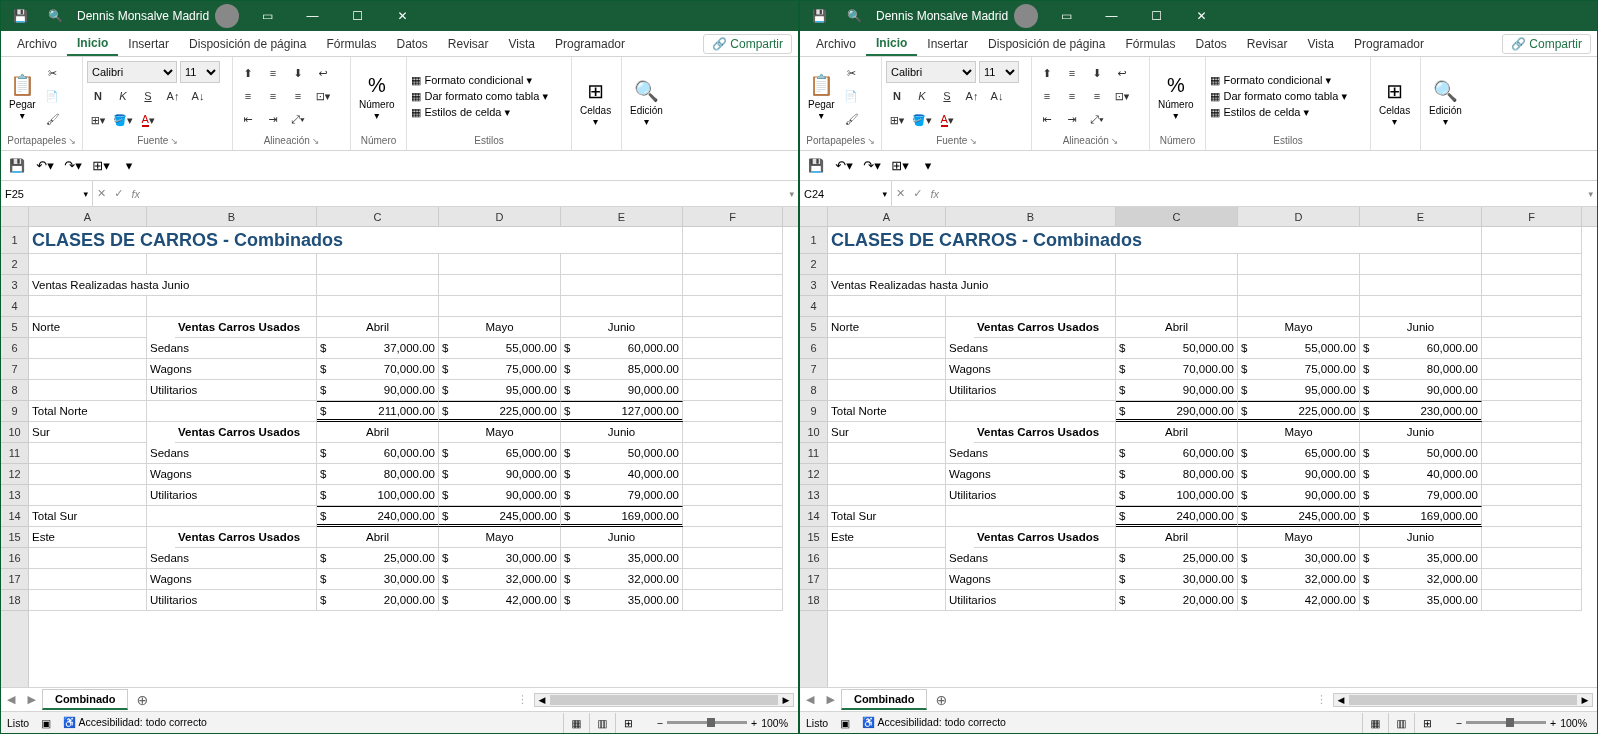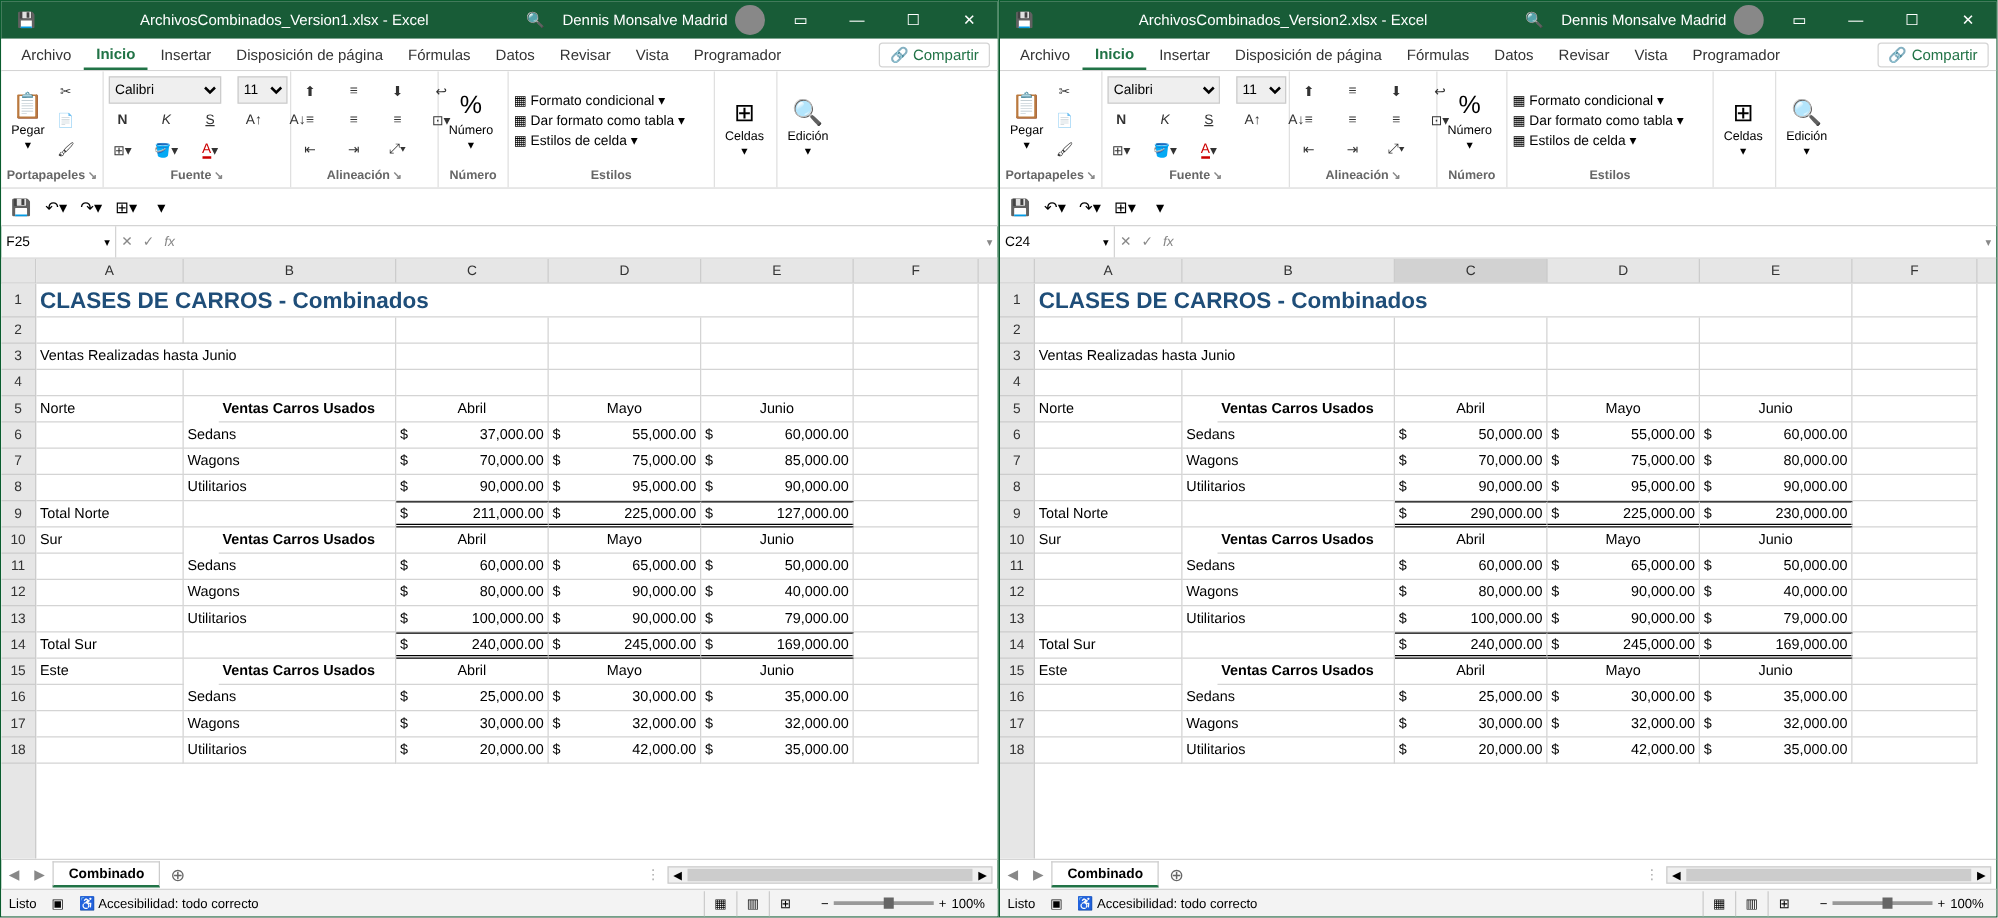--- a/index.html
+++ b/index.html
@@ -12,26 +12,26 @@
 .titlebar .user { padding: 0 6px; display: flex; align-items: center; gap: 6px; }
 .titlebar .avatar { width: 24px; height: 24px; border-radius: 50%; background: #888; }
 .titlebar .win-controls { display: flex; }
 .titlebar .win-btn { width: 45px; height: 30px; display: flex; align-items: center; justify-content: center; font-size: 12px; }
 .menubar { background: #fff; height: 26px; display: flex; align-items: center; border-bottom: 1px solid #d4d4d4; padding: 0 6px; font-size: 12px; }
 .menubar .menu-item { padding: 4px 10px; color: #333; }
 .menubar .menu-item.active { border-bottom: 2px solid #217346; color: #217346; font-weight: 600; }
 .menubar .share { margin-left: auto; color: #217346; padding: 2px 8px; border: 1px solid #d4d4d4; border-radius: 3px; }
 .ribbon { background: #fff; height: 94px; display: flex; border-bottom: 1px solid #d4d4d4; font-size: 11px; overflow: hidden; }
 .ribbon-group { border-right: 1px solid #e0e0e0; padding: 2px 4px; display: flex; flex-direction: column; justify-content: space-between; }
-.ribbon-group-label { text-align: center; color: #666; font-size: 10px; padding: 2px 0; display: flex; justify-content: center; align-items: flex-start; gap: 2px; font-weight: bold; }
+.ribbon-group-label { text-align: center; color: #666; font-size: 10px; padding: 2px 0; display: flex; justify-content: center; align-items: flex-end; gap: 2px; }
 .ribbon-content { flex: 1; display: flex; align-items: center; gap: 2px; }
 .ribbon-big-btn { display: flex; flex-direction: column; align-items: center; padding: 2px 4px; font-size: 10px; text-align: center; }
 .ribbon-big-btn .icon { font-size: 20px; height: 28px; display: flex; align-items: center; }
 .ribbon-col { display: flex; flex-direction: column; gap: 1px; }
-.ribbon-row { display: flex; gap: 13px; align-items: flex-end; }
+.ribbon-row { display: flex; gap: 3px; align-items: flex-end; }
 .ribbon-btn { width: 22px; height: 22px; display: flex; align-items: center; justify-content: center; font-size: 11px; color: #333; }
 .font-select { height: 22px; font-size: 11px; border: 1px solid #ccc; }
 .launcher { font-size: 9px; color: #888; }
 .qat { background: #fff; height: 30px; display: flex; align-items: center; padding: 0 4px; gap: 4px; border-bottom: 1px solid #d4d4d4; }
 .qat-btn { width: 24px; height: 24px; display: flex; align-items: center; justify-content: center; font-size: 13px; }
 .namebox-row { height: 26px; display: flex; border-bottom: 1px solid #d4d4d4; }
 .namebox { width: 92px; border-right: 1px solid #d4d4d4; display: flex; align-items: center; padding: 0 4px; font-size: 11px; justify-content: space-between; }
 .fx-area { flex: 1; display: flex; align-items: center; padding: 0 4px; gap: 8px; font-size: 11px; color: #888; }
 .fx-area input { flex: 1; border: none; outline: none; font-size: 11px; }
 .sheet-area { flex: 1; display: flex; overflow: hidden; background: #fff; }
@@ -65,21 +65,20 @@
 .zoom-slider { width: 80px; height: 3px; background: #999; position: relative; }
 .zoom-thumb { position: absolute; left: 50%; top: -3px; width: 8px; height: 9px; background: #666; }
 .col-head.selected, .row-head.selected { background: #d2d2d2; }
 </style>
 </head>
 <body>
 
 <div class="window">
     <div class="titlebar">
     <div class="save-icon">💾</div>
-    <div class="title">ArchivosCombinados_Version1.xlsx - Excel</div>
     <div class="search-icon">🔍</div>
     <div class="user">
         <span>Dennis Monsalve Madrid</span>
         <div class="avatar"></div>
       </div>
     <div class="win-controls">
       <div class="win-btn">▭</div>
       <div class="win-btn">—</div>
       <div class="win-btn">☐</div>
       <div class="win-btn">✕</div>
@@ -497,21 +496,20 @@
           <div class="zoom-thumb"></div>
         </div>
       <span>+</span>
       <span>100%</span>
     </div>
     </div>
   </div>
 <div class="window">
     <div class="titlebar">
     <div class="save-icon">💾</div>
-    <div class="title">ArchivosCombinados_Version2.xlsx - Excel</div>
     <div class="search-icon">🔍</div>
     <div class="user">
         <span>Dennis Monsalve Madrid</span>
         <div class="avatar"></div>
       </div>
     <div class="win-controls">
       <div class="win-btn">▭</div>
       <div class="win-btn">—</div>
       <div class="win-btn">☐</div>
       <div class="win-btn">✕</div>

